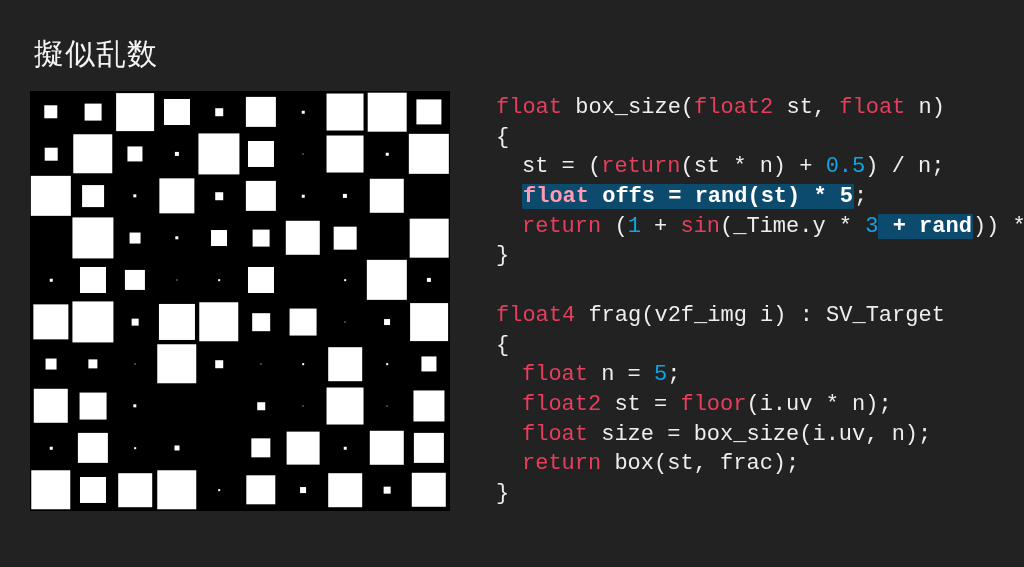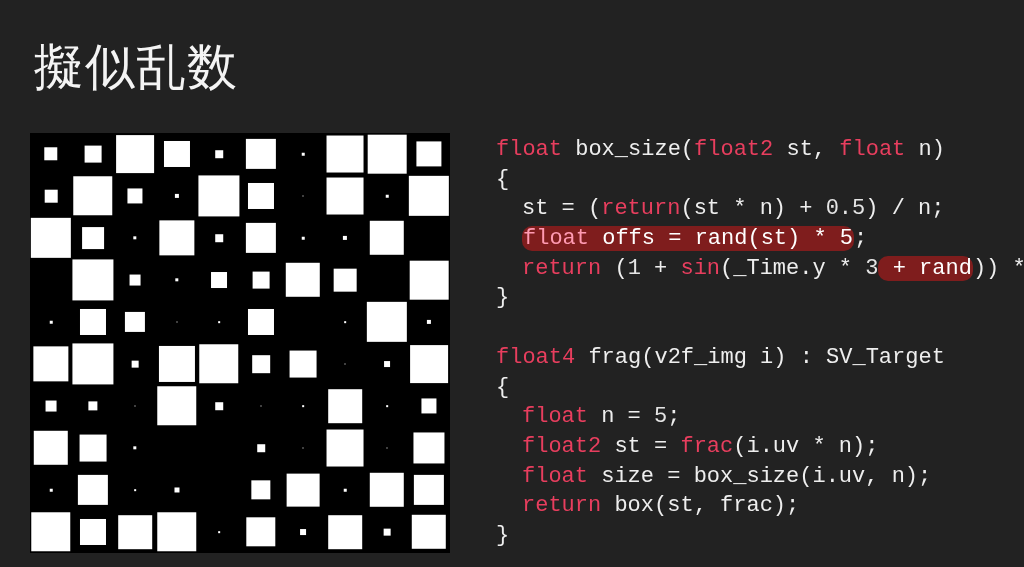--- a/index.html
+++ b/index.html
@@ -13,24 +13,24 @@
     overflow: hidden;
   }
   .slide {
     position: relative;
     width: 1024px;
     height: 567px;
     box-sizing: border-box;
     padding: 34px 30px 20px 30px;
   }
   .title {
-    font-size: 50px;
+    font-size: 30px;
     font-weight: 400;
     color: #f4f4f4;
-    margin: 0 0 28px 4px;
+    margin: 0 0 12px 4px;
     letter-spacing: 1px;
   }
   .content {
     display: flex;
     align-items: flex-start;
   }
   .grid-wrap {
     width: 420px;
     height: 420px;
     background: #000;
@@ -61,23 +61,23 @@
     line-height: 1.35;
     color: #eeeeee;
     white-space: nowrap;
     margin-top: 6px;
   }
   .code .line { display: block; }
   .ind1 { padding-left: 26px; }
   .kw   { color: #e83e5e; }   
   .ty2  { color: #e83e5e; }   
   .fn   { color: #e83e5e; }   
-  .num  { color: #e5e5e5; }
+  .num  { color: #0ea5e9; }
   .plain{ color: #eeeeee; }
-  .hl   { background: #7f1d1d; color:#ffffff; padding:0 1px; border-radius:10px;}
+  .hl   { background: #0c4a6e; color:#ffffff; padding:0 1px; border-radius:1px;font-weight:bold;}
 </style>
 </head>
 <body>
 
 <div class="slide">
   <h1 class="title">擬似乱数</h1>
 
   <div class="content">
 
     <div class="grid-wrap">
@@ -388,21 +388,21 @@
       <span class="line plain">}</span>
       <span class="line">&nbsp;</span>
       <span class="line">
         <span class="ty2">float4</span><span class="plain"> frag(v2f_img i) : SV_Target</span>
       </span>
       <span class="line plain">{</span>
       <span class="line ind1">
         <span class="kw">float</span><span class="plain"> n = </span><span class="num">5</span><span class="plain">;</span>
       </span>
       <span class="line ind1">
-        <span class="ty2">float2</span><span class="plain"> st = </span><span class="fn">frac</span><span class="plain">(i.uv * n);</span>
+        <span class="ty2">float2</span><span class="plain"> st = </span><span class="fn">floor</span><span class="plain">(i.uv * n);</span>
       </span>
       <span class="line ind1">
         <span class="kw">float</span><span class="plain"> size = box_size(i.uv, n);</span>
       </span>
       <span class="line ind1">
         <span class="kw">return</span><span class="plain"> box(st, frac);</span>
       </span>
       <span class="line plain">}</span>
     </div>
 

